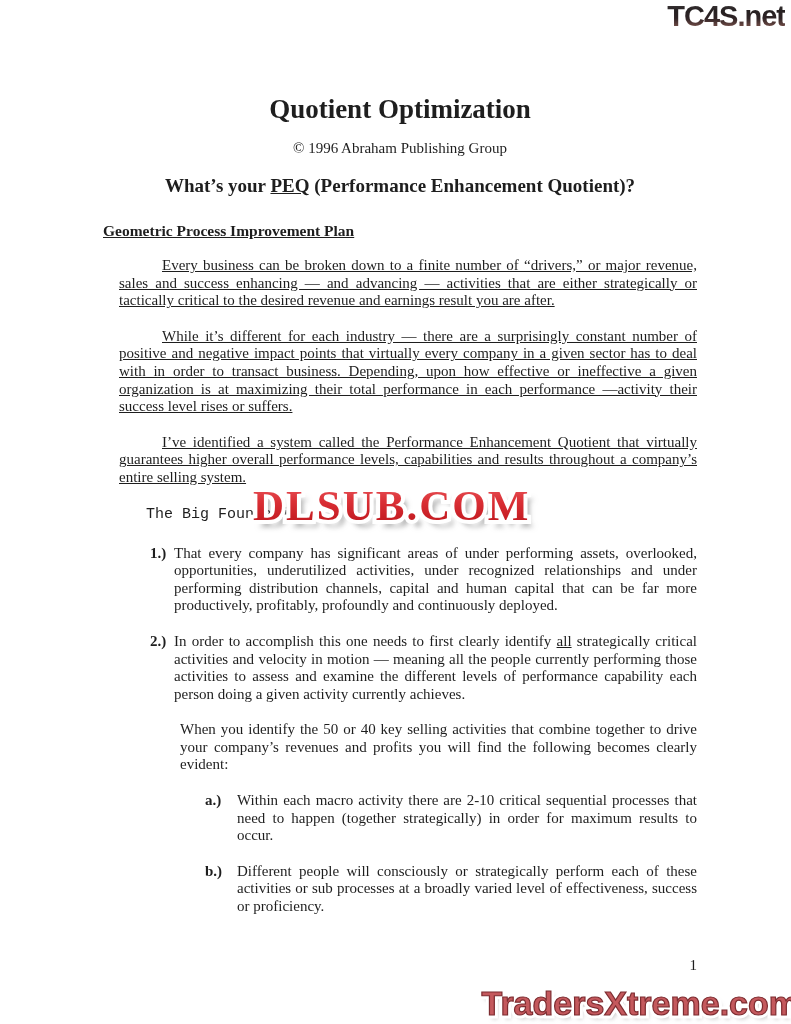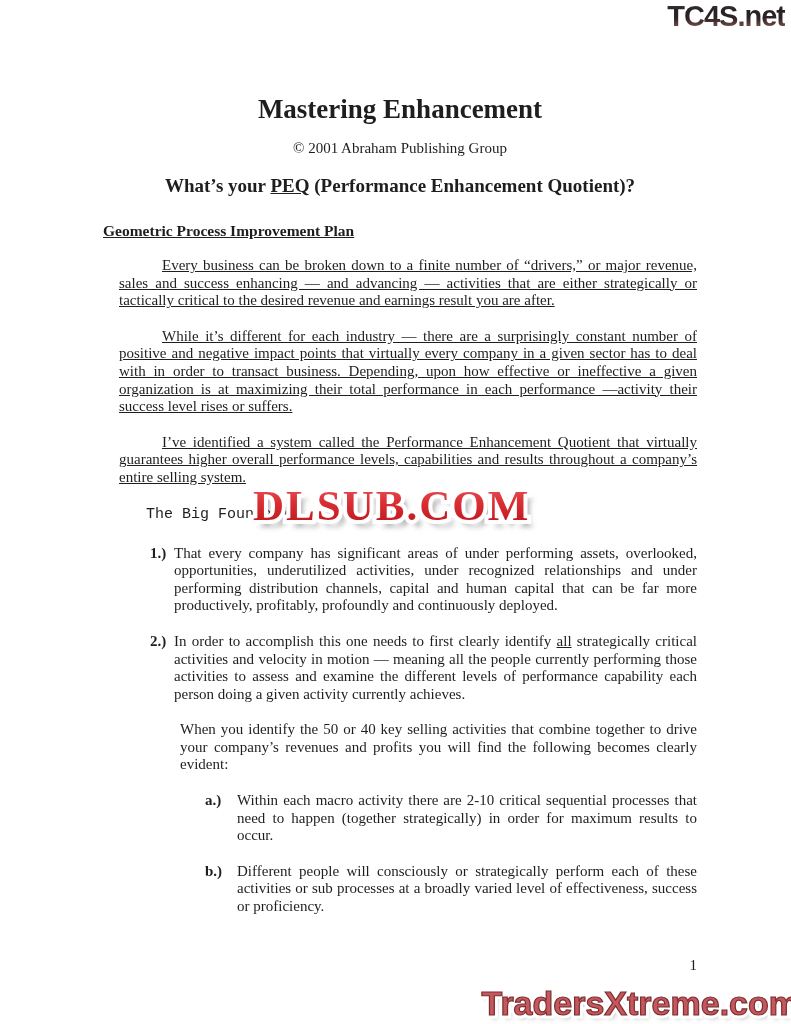--- a/index.html
+++ b/index.html
@@ -107,23 +107,23 @@
 </style>
 </head>
 <body>
 
 <div class="page">
 
   <div class="tc4s-logo">TC4S.net</div>
 
   <div class="doc">
 
-    <h1 class="doc-title">Mastering Enhancement</h1>
+    <h1 class="doc-title">Quotient Optimization</h1>
 
-    <div class="copyright-line">© 2001 Abraham Publishing Group</div>
+    <div class="copyright-line">© 1996 Abraham Publishing Group</div>
 
     <div class="subtitle"><span>What’s your </span><span class="u">PEQ</span><span> (Performance Enhancement Quotient)?</span></div>
 
     <div class="section-heading">Geometric Process Improvement Plan</div>
 
     <p class="para">Every business can be broken down to a finite number of “drivers,” or major revenue, sales and success enhancing — and advancing — activities that are either strategically or tactically critical to the desired revenue and earnings result you are after.</p>
 
     <p class="para">While it’s different for each industry — there are a surprisingly constant number of positive and negative impact points that virtually every company in a given sector has to deal with in order to transact business.  Depending, upon how effective or ineffective a given organization is at maximizing their total performance in each performance —activity their success level rises or suffers.</p>
 
     <p class="para">I’ve identified a system called the Performance Enhancement Quotient that virtually guarantees higher overall performance levels, capabilities and results throughout a company’s entire selling system.</p>

